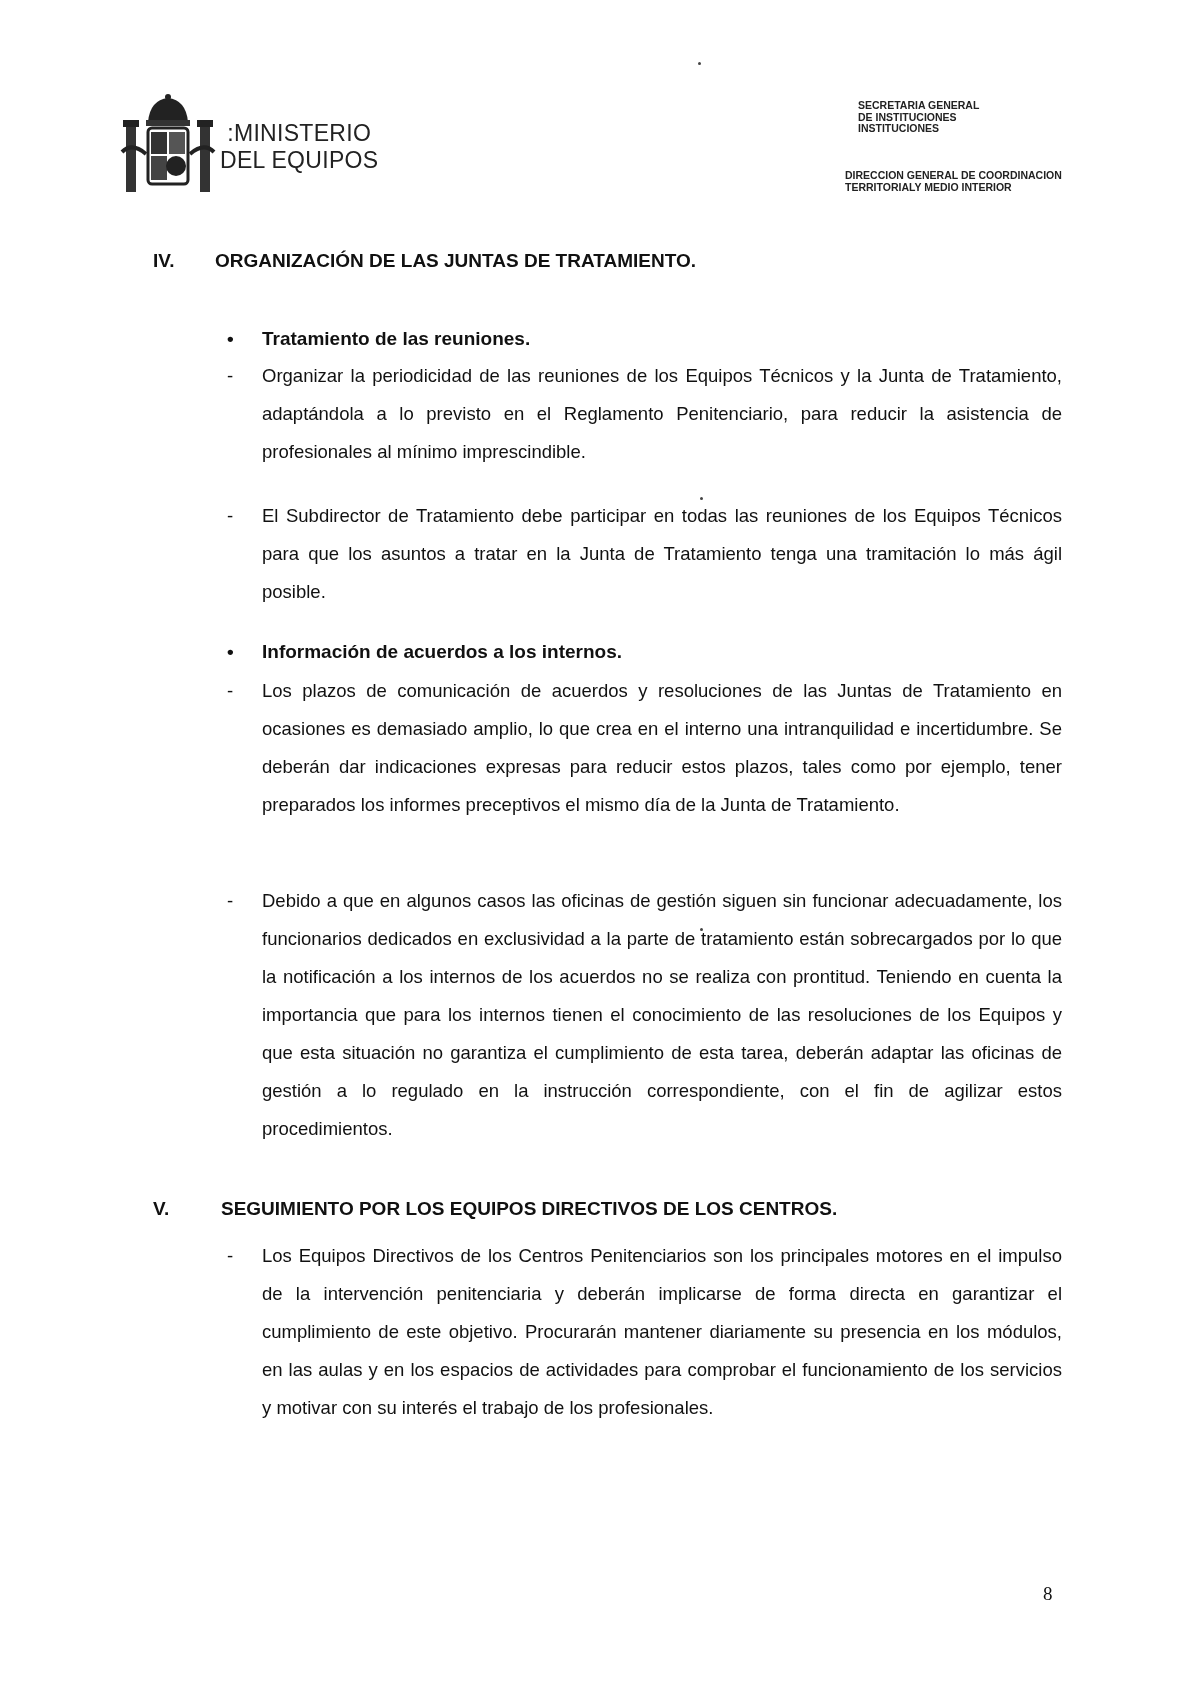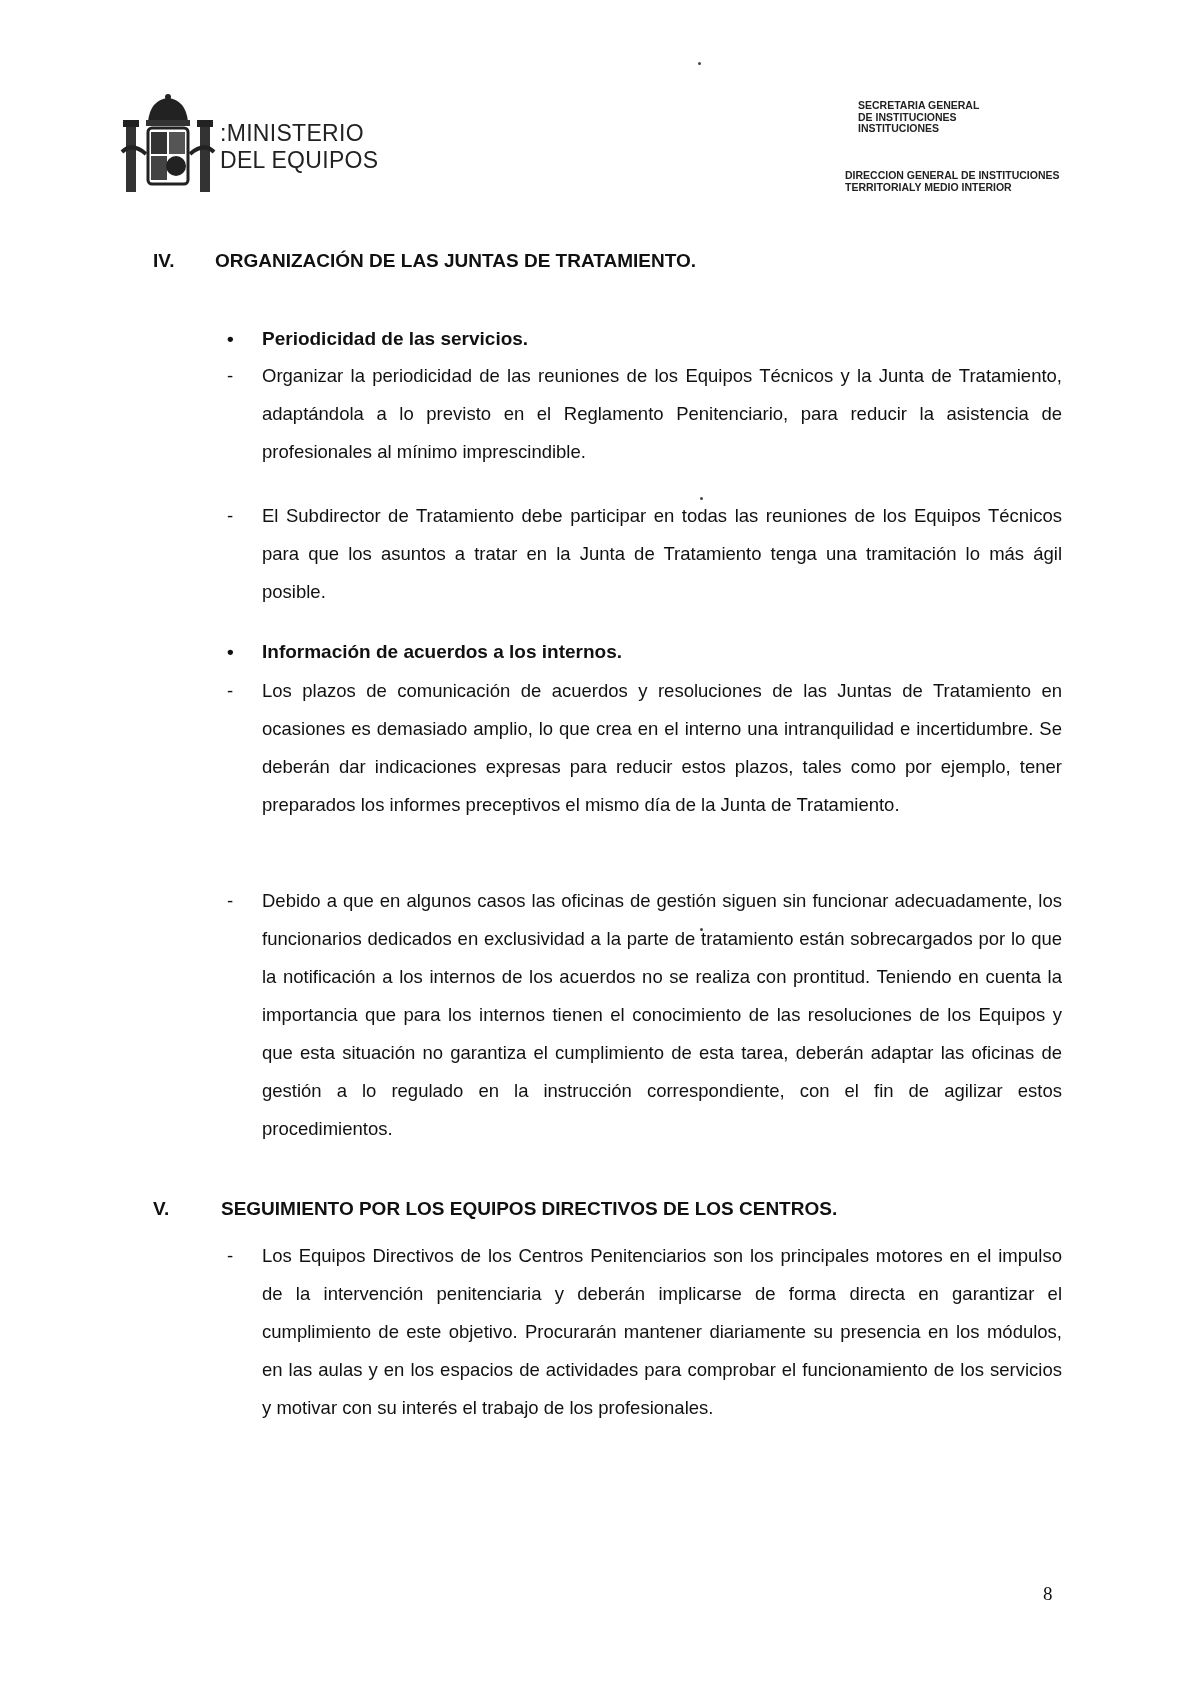--- a/index.html
+++ b/index.html
@@ -3,21 +3,21 @@
   <meta charset="utf-8">
   <style>
     html, body { margin: 0; padding: 0; background: #ffffff; }
     body {
       width: 1185px; height: 1685px; position: relative; overflow: hidden;
       font-family: "Liberation Sans", sans-serif; color: #111;
     }
     .speck { position: absolute; width: 3px; height: 3px; background: #444; border-radius: 50%; }
     
     .logo { position: absolute; left: 118px; top: 92px; width: 100px; height: 110px; }
-    .ministry { position: absolute; left: 220px; top: 120px; font-size: 23px; line-height: 27px; letter-spacing: 0.3px; color: #222; }
+    .ministry { position: absolute; left: 220px; top: 120px; font-size: 23px; line-height: 27px; letter-spacing: 0.3px; color: #222; text-align: center; }
     .sec { position: absolute; left: 845px; top: 100px; font-size: 10.5px; line-height: 11.5px; font-weight: bold; color: #222; margin-left: 13px; }
     .dir { position: absolute; left: 845px; top: 170px; font-size: 10.5px; line-height: 11.5px; font-weight: bold; color: #222; }
     
     .h { position: absolute; font-weight: bold; font-size: 19px; }
     .h .num { position: absolute; left: 0; }
     .h .title { position: absolute; left: 62px; white-space: nowrap; }
     .para { position: absolute; left: 262px; width: 800px; font-size: 18.5px; line-height: 38px; text-align: justify; }
     .para .dash { position: absolute; left: -35px; top: 0; }
     .bullet { position: absolute; left: 262px; font-size: 19px; font-weight: bold; line-height: 38px; white-space: nowrap; }
     .bullet .dot { position: absolute; left: -35px; top: 0; }
@@ -52,32 +52,32 @@
 <div class="ministry">
   <div>:MINISTERIO</div>
   <div>DEL EQUIPOS</div>
 </div>
 <div class="sec">
   <div>SECRETARIA GENERAL</div>
   <div>DE INSTITUCIONES</div>
   <div>INSTITUCIONES</div>
 </div>
 <div class="dir">
-  <div>DIRECCION GENERAL DE INSTITUCIONES</div>
+  <div>DIRECCION GENERAL DE COORDINACION</div>
   <div>TERRITORIALY MEDIO INTERIOR</div>
 </div>
 
 <div class="h" style="left:153px;top:250px;">
   <span class="num">IV.</span>
   <span class="title">ORGANIZACIÓN DE LAS JUNTAS DE TRATAMIENTO.</span>
 </div>
 
 <div class="bullet" style="top:320px;">
   <span class="dot">•</span>
-  <span>Periodicidad de las servicios.</span>
+  <span>Tratamiento de las reuniones.</span>
 </div>
 
 <div class="para" style="top:357px;">
   <span class="dash">-</span>
   <b>Organizar la periodicidad de las reuniones de los Equipos Técnicos y la Junta de Tratamiento, adaptándola a lo previsto en el Reglamento Penitenciario,</b><span> para reducir la asistencia de profesionales al mínimo imprescindible.</span>
 </div>
 
 <div class="para" style="top:497px;">
   <span class="dash">-</span>
   <span>El Subdirector de Tratamiento debe participar en todas las reuniones de los Equipos Técnicos para que los asuntos a tratar en la Junta de Tratamiento tenga una tramitación lo más ágil posible.</span>

